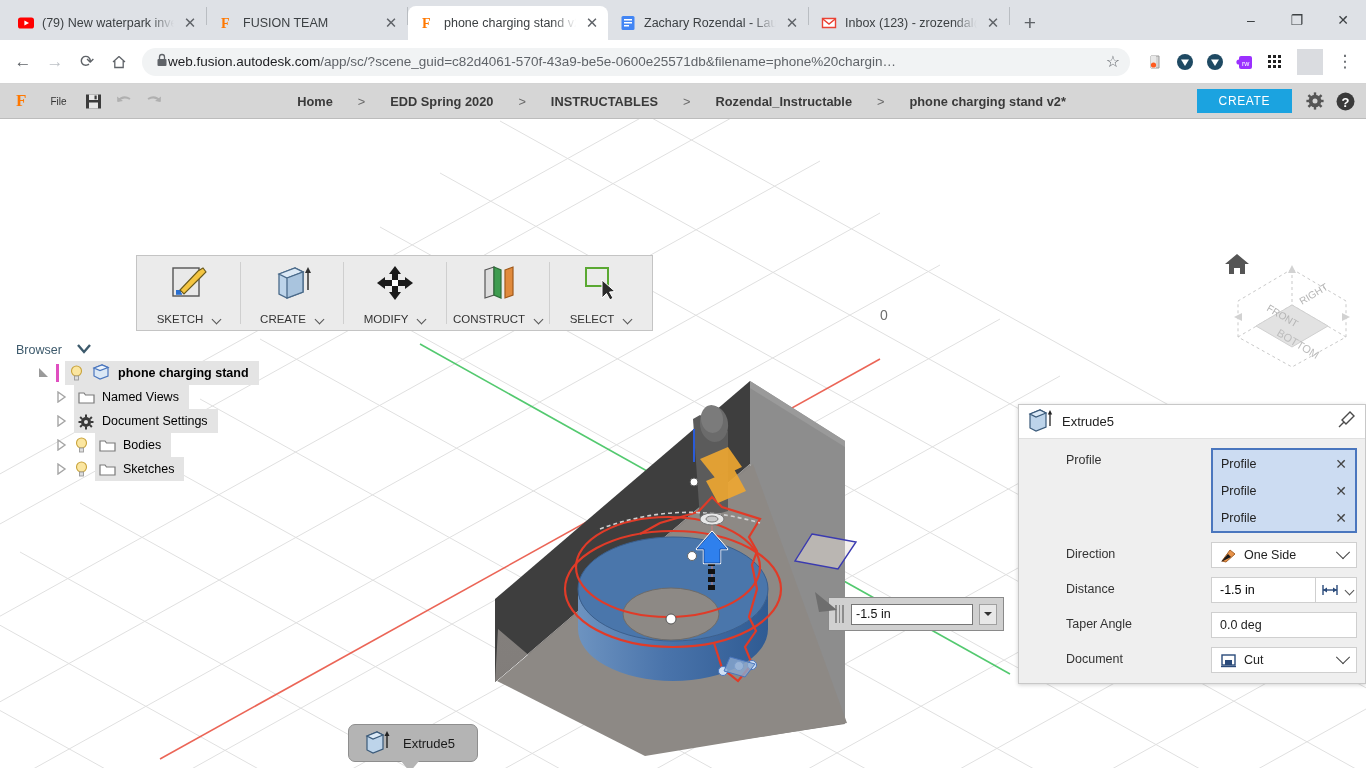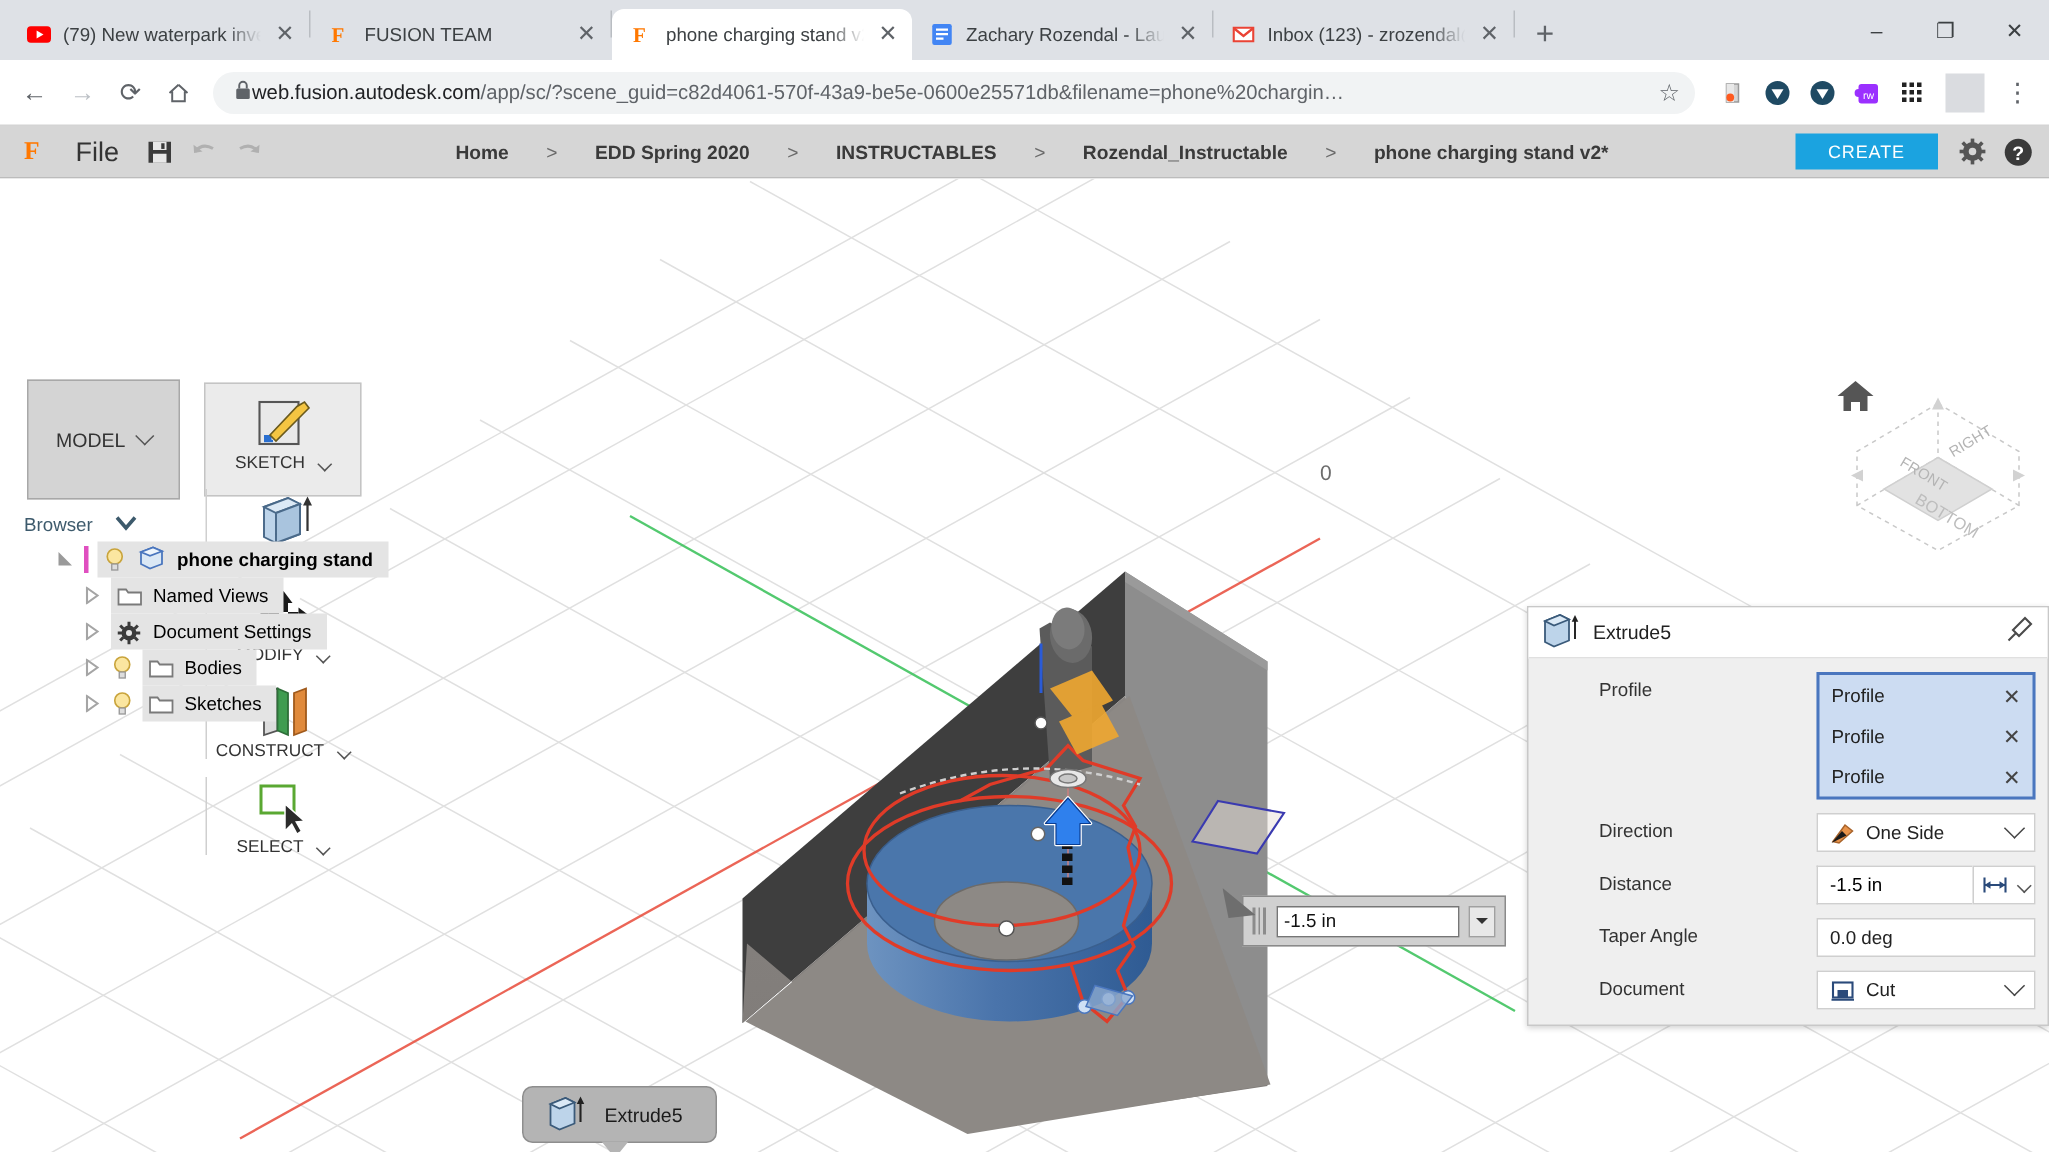--- a/index.html
+++ b/index.html
@@ -67,21 +67,21 @@
   .ext-icons { display:flex; align-items:center; gap:4px; padding-left:4px;}
   .ext-icons > div { width:26px;height:26px;display:flex;align-items:center;justify-content:center;}
   .vdiv { width:1px;height:20px;background:#dadce0;margin:0 5px;}
 
   
   .fusion-header {
     height: 35px; background:#d6d6d6; display:flex; align-items:center;
     padding: 0 8px; gap: 4px; border-bottom:1px solid #bcbcbc;
   }
   .f-logo { color:#ff7800; font-weight:bold; font-size:17px; padding:0 10px 0 8px; font-family:"Liberation Serif",serif;}
-  .f-file { font-size:18px; color:#333; padding: 0 10px;}
+  .f-file { font-size:10px; color:#333; padding: 0 10px;}
   .f-ico { width:26px;height:26px;display:flex;align-items:center;justify-content:center;}
   .breadcrumb { flex:1 1 auto; display:flex; align-items:center; justify-content:center; gap:25px; font-size:12.8px; font-weight:bold; color:#3a3a3a;}
   .breadcrumb .sep { font-weight:normal; color:#6a6a6a;}
   .preview-btn {
     background:#1ba3e0; color:#fff; font-size:12px; letter-spacing:.6px;
     padding: 5px 22px; margin-right:6px;
   }
 
   
   .canvas-wrap { position:relative; width:1366px; height: 689px; background:#fff; overflow:hidden;}
@@ -89,21 +89,21 @@
 
   
   .model-box {
     position:absolute; left:18px; top:134px; width:102px; height:80px;
     background:#d4d4d4; border:1px solid #a8a8a8;
     display:flex; align-items:center; justify-content:center; gap:8px;
     font-size:13px; color:#333;
   }
   .toolbar-group {
     position:absolute; left:136px; top:136px; height:76px;
-    background:#ebebeb; border:1px solid #c4c4c4; display:flex; align-items:stretch;flex-direction:column;
+    background:#ebebeb; border:1px solid #c4c4c4; display:flex; align-items:stretch;
   }
   .tool {
     width:103px; display:flex; flex-direction:column; align-items:center;
     justify-content:space-between; padding: 7px 0 5px 0; position:relative;
   }
   .tool + .tool::before {
     content:''; position:absolute; left:0; top:6px; bottom:6px; width:1px; background:#cfcfcf;
   }
   .tool .ticon { height:40px; display:flex;align-items:center;justify-content:center;}
   .tool .tlabel { font-size:11.5px; color:#333; display:flex; align-items:center; gap:10px;}
@@ -529,24 +529,20 @@
     <text x="38" y="53" font-family="Liberation Sans, sans-serif" font-size="10" fill="#b4b4b4" transform="rotate(31 38 53)">FRONT</text>
     <text x="74" y="48" font-family="Liberation Sans, sans-serif" font-size="10" fill="#b4b4b4" transform="rotate(-31 74 48)">RIGHT</text>
     <text x="48" y="78" font-family="Liberation Sans, sans-serif" font-size="11" fill="#bdbdbd" transform="rotate(31 48 78)">BOTTOM</text>
     <g fill="#d2d2d2">
       <path d="M64 8 L68 16 L60 16 Z"></path>
         <path d="M6 60 L14 56 L14 64 Z"></path>
         <path d="M122 60 L114 56 L114 64 Z"></path>
     </g>
   </svg>
 
-  <div class="model-box">
-    <span>MODEL</span>
-    <span class="chev"></span>
-  </div>
 
   <div class="toolbar-group">
 
     <div class="tool">
       <span class="ticon">
         <svg width="42" height="38" viewBox="0 0 42 38">
             <rect x="5" y="4" width="26" height="28" fill="#e9e9e9" stroke="#555" stroke-width="1.4"></rect>
             <rect x="8" y="26" width="5" height="4" fill="#2a6fd0"></rect>
             <path d="M12 26 L30 7 L35 4 L38 8 L34 12 L16 30 Z" fill="#f4c542" stroke="#6a5a1d" stroke-width="1.1"></path>
             <path d="M8 30 L14 30" stroke="#2a6fd0" stroke-width="1.6"></path>

